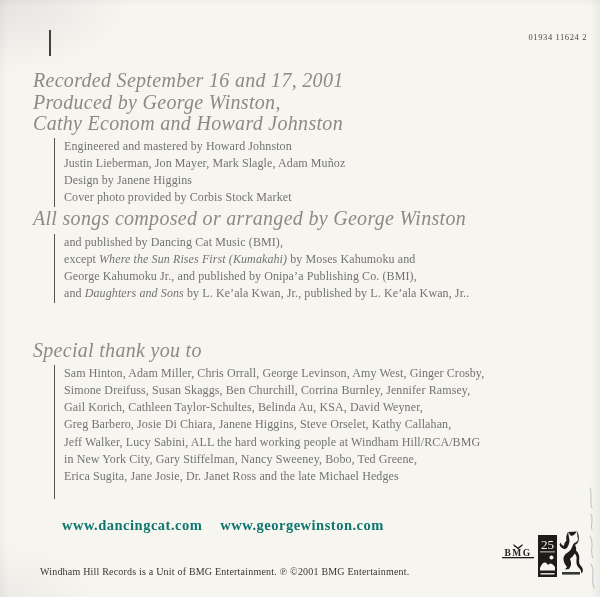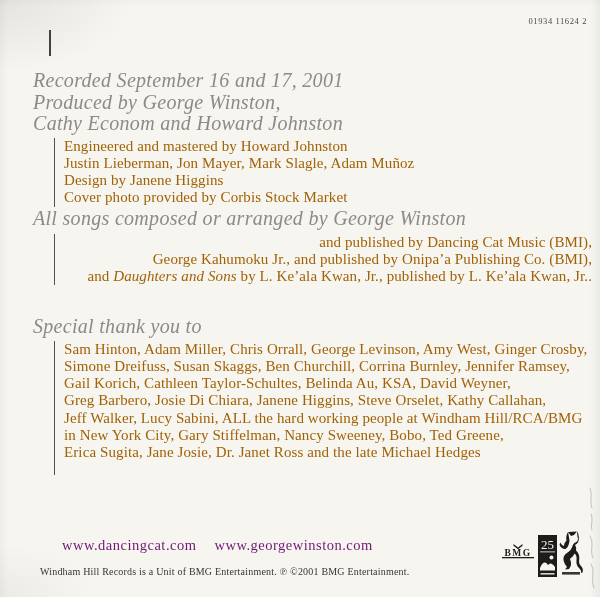--- a/index.html
+++ b/index.html
@@ -13,53 +13,53 @@
     position:absolute; inset:0; pointer-events:none;
     background:
       radial-gradient(220px 120px at 0% 0%, rgba(70,70,75,0.10), rgba(0,0,0,0) 60%),
       radial-gradient(160px 90px at 0% 100%, rgba(70,70,75,0.06), rgba(0,0,0,0) 60%),
       linear-gradient(to left, rgba(90,90,95,0.08), rgba(0,0,0,0) 10px),
       linear-gradient(to right, rgba(90,90,95,0.05), rgba(0,0,0,0) 8px),
       linear-gradient(to bottom, rgba(90,90,95,0.04), rgba(0,0,0,0) 6px);
   }
 
   .catalog {
-    position:absolute; top:16px; right:13px;
+    position:absolute; top:32px; right:13px;
     font-size:8.5px; letter-spacing:0.6px; color:#4b4742;
   }
   .regmark {
     position:absolute; left:49px; top:30px; width:2px; height:26px;
     background:#44403c;
   }
 
   .section { position:absolute; left:33px; right:8px; }
   .sec-0 { top:54px;margin-top:16px; }
   .sec-1 { top:208px; }
-  .sec-2 { top:316px; }
+  .sec-2 { top:340px; }
 
   .heading-line {
     font-style:italic; font-size:20px; line-height:21.5px;
     color:#8d8a86; letter-spacing:0.3px; white-space:nowrap;
   }
   .section-body {
     margin-left:21px; margin-top:3px;
     border-left:1.5px solid #56524d;
     padding-left:9px;
   }
-  .sec-1 .section-body { margin-top:4px;text-align:right; }
+  .sec-1 .section-body { margin-top:4px; }
   .sec-2 .section-body { padding-bottom:13px; }
   .credit-line {
-    font-size:15px; line-height:17.3px; color:#a16207;
+    font-size:12px; line-height:17.3px; color:#737373;
     letter-spacing:0.1px; white-space:nowrap;
   }
   .credit-line em { font-style:italic; }
 
   .urls {
-    position:absolute; left:62px; top:537px;
-    font-weight:normal; font-size:14.5px; color:#701a75; letter-spacing:0.5px;
+    position:absolute; left:62px; top:517px;
+    font-weight:bold; font-size:14.5px; color:#0f766e; letter-spacing:0.5px;
     white-space:nowrap;
   }
   .urls .url { margin-right:18px; }
   .legal {
     position:absolute; left:40px; top:566px;
     font-size:10px; color:#39352f; letter-spacing:0.2px; white-space:nowrap;text-align:center;
   }
 
   .logo { position:absolute; }
   .logo-bmg { left:501px; top:544px; width:34px; height:15px; }
@@ -88,20 +88,21 @@
         <div class="credit-line"><span>Design by Janene Higgins</span></div>
         <div class="credit-line"><span>Cover photo provided by Corbis Stock Market</span></div>
       </div>
     </div>
     <div class="section sec-1">
       <div>
         <div class="heading-line">All songs composed or arranged by George Winston</div>
       </div>
       <div class="section-body">
         <div class="credit-line"><span>and published by Dancing Cat Music (BMI),</span></div>
+        <div class="credit-line"><span>except </span><em>Where the Sun Rises First (Kumakahi)</em><span> by Moses Kahumoku and</span></div>
         <div class="credit-line"><span>George Kahumoku Jr., and published by Onipa’a Publishing Co. (BMI),</span></div>
         <div class="credit-line"><span>and </span><em>Daughters and Sons</em><span> by L. Ke’ala Kwan, Jr., published by L. Ke’ala Kwan, Jr..</span></div>
       </div>
     </div>
     <div class="section sec-2">
       <div>
         <div class="heading-line">Special thank you to</div>
       </div>
       <div class="section-body">
         <div class="credit-line"><span>Sam Hinton, Adam Miller, Chris Orrall, George Levinson, Amy West, Ginger Crosby,</span></div>

